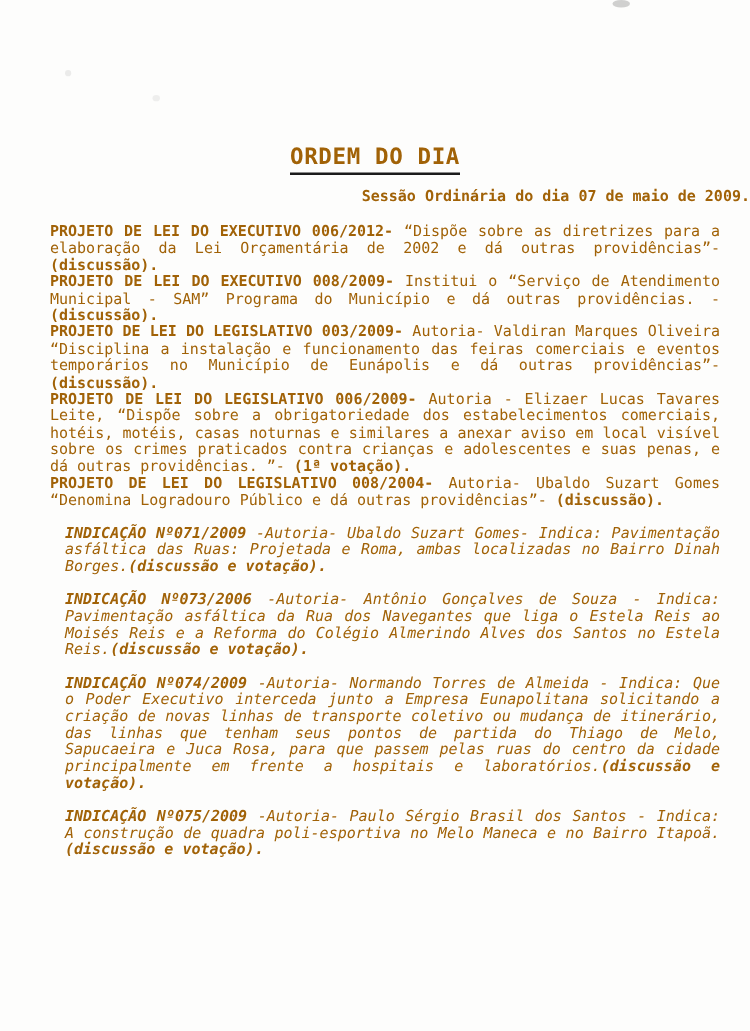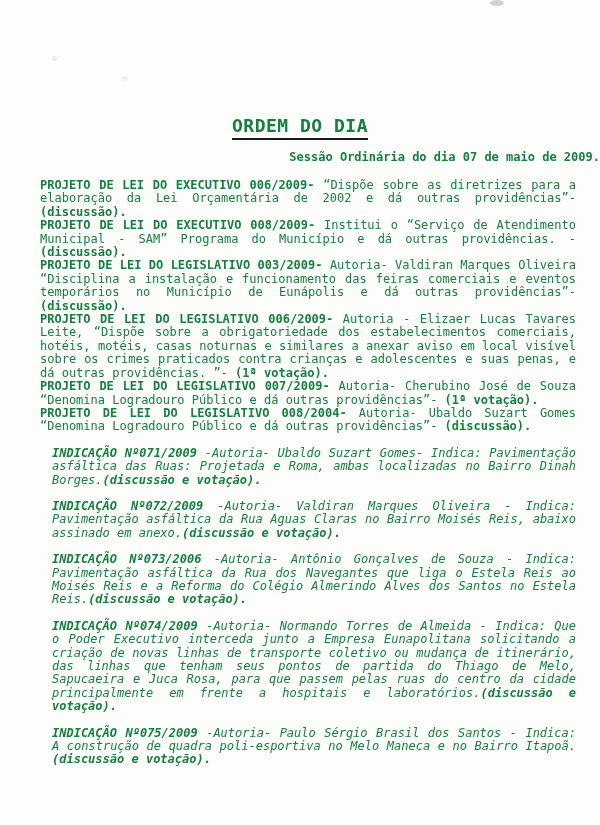--- a/index.html
+++ b/index.html
@@ -1,20 +1,20 @@
 <!DOCTYPE html>
 <html><head>
 <meta charset="utf-8">
 <style>
   html, body { margin:0; padding:0; background:#ffffff; }
   .page {
     position:relative;
     width:600px; height:825px;
     background:#fdfdfc;
-    color:#15803d;
+    color:#a16207;
     font-family:"DejaVu Sans Mono", monospace;
     overflow:hidden;
   }
   .title-row {
     position:absolute; top:115px; left:0; right:0;
     text-align:center;
   }
   .title {
     display:inline-block;
     font-size:18px; font-weight:bold;
@@ -53,36 +53,34 @@
   <span class="artifact a3"></span>
 
   <div class="title-row">
     <span class="title">ORDEM DO DIA</span>
   </div>
 
   <div class="subtitle">Sessão Ordinária do dia 07 de maio de 2009.</div>
 
   <div class="content">
     <div class="projects" id="projects">
-  <p class="item"><span class="hdr">PROJETO DE LEI DO EXECUTIVO 006/2009-</span><span class="bd"> “Dispõe sobre as diretrizes para a elaboração da Lei Orçamentária de 2002 e dá outras providências”- </span><span class="status">(discussão).</span></p>
+  <p class="item"><span class="hdr">PROJETO DE LEI DO EXECUTIVO 006/2012-</span><span class="bd"> “Dispõe sobre as diretrizes para a elaboração da Lei Orçamentária de 2002 e dá outras providências”- </span><span class="status">(discussão).</span></p>
 
   <p class="item"><span class="hdr">PROJETO DE LEI DO EXECUTIVO 008/2009-</span><span class="bd"> Institui o “Serviço de Atendimento Municipal - SAM” Programa do Município e dá outras providências. - </span><span class="status">(discussão).</span></p>
 
   <p class="item"><span class="hdr">PROJETO DE LEI DO LEGISLATIVO 003/2009-</span><span class="bd"> Autoria- Valdiran Marques Oliveira “Disciplina a instalação e funcionamento das feiras comerciais e eventos temporários no Município de Eunápolis e dá outras providências”- </span><span class="status">(discussão).</span></p>
 
   <p class="item"><span class="hdr">PROJETO DE LEI DO LEGISLATIVO 006/2009-</span><span class="bd"> Autoria - Elizaer Lucas Tavares Leite, “Dispõe sobre a obrigatoriedade dos estabelecimentos comerciais, hotéis, motéis, casas noturnas e similares a anexar aviso em local visível sobre os crimes praticados contra crianças e adolescentes e suas penas, e dá outras providências. ”- </span><span class="status">(1ª votação).</span></p>
 
-  <p class="item"><span class="hdr">PROJETO DE LEI DO LEGISLATIVO 007/2009-</span><span class="bd"> Autoria- Cherubino José de Souza “Denomina Logradouro Público e dá outras providências”- </span><span class="status">(1ª votação).</span></p>
 
   <p class="item"><span class="hdr">PROJETO DE LEI DO LEGISLATIVO 008/2004-</span><span class="bd"> Autoria- Ubaldo Suzart Gomes “Denomina Logradouro Público e dá outras providências”- </span><span class="status">(discussão).</span></p>
 </div>
     <div class="indications" id="indications">
   <p class="item"><span class="hdr">INDICAÇÃO Nº071/2009</span><span class="bd"> -Autoria- Ubaldo Suzart Gomes- Indica: Pavimentação asfáltica das Ruas: Projetada e Roma, ambas localizadas no Bairro Dinah Borges.</span><span class="status">(discussão e votação).</span></p>
 
-  <p class="item"><span class="hdr">INDICAÇÃO Nº072/2009</span><span class="bd"> -Autoria- Valdiran Marques Oliveira - Indica: Pavimentação asfáltica da Rua Aguas Claras no Bairro Moisés Reis, abaixo assinado em anexo.</span><span class="status">(discussão e votação).</span></p>
 
   <p class="item"><span class="hdr">INDICAÇÃO Nº073/2006</span><span class="bd"> -Autoria- Antônio Gonçalves de Souza - Indica: Pavimentação asfáltica da Rua dos Navegantes que liga o Estela Reis ao Moisés Reis e a Reforma do Colégio Almerindo Alves dos Santos no Estela Reis.</span><span class="status">(discussão e votação).</span></p>
 
   <p class="item"><span class="hdr">INDICAÇÃO Nº074/2009</span><span class="bd"> -Autoria- Normando Torres de Almeida - Indica: Que o Poder Executivo interceda junto a Empresa Eunapolitana solicitando a criação de novas linhas de transporte coletivo ou mudança de itinerário, das linhas que tenham seus pontos de partida do Thiago de Melo, Sapucaeira e Juca Rosa, para que passem pelas ruas do centro da cidade principalmente em frente a hospitais e laboratórios.</span><span class="status">(discussão e votação).</span></p>
 
   <p class="item"><span class="hdr">INDICAÇÃO Nº075/2009</span><span class="bd"> -Autoria- Paulo Sérgio Brasil dos Santos - Indica: A construção de quadra poli-esportiva no Melo Maneca e no Bairro Itapoã.</span><span class="status">(discussão e votação).</span></p>
 </div>
   </div>
 </div>
 

